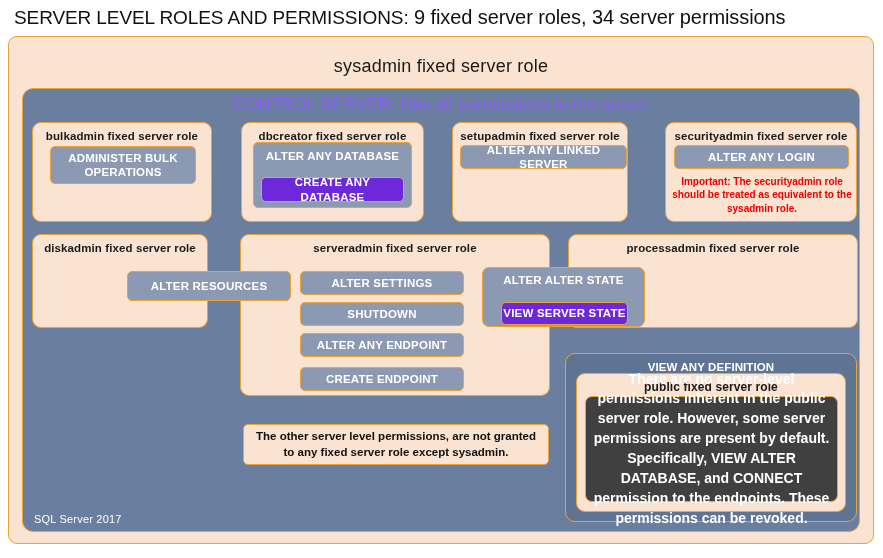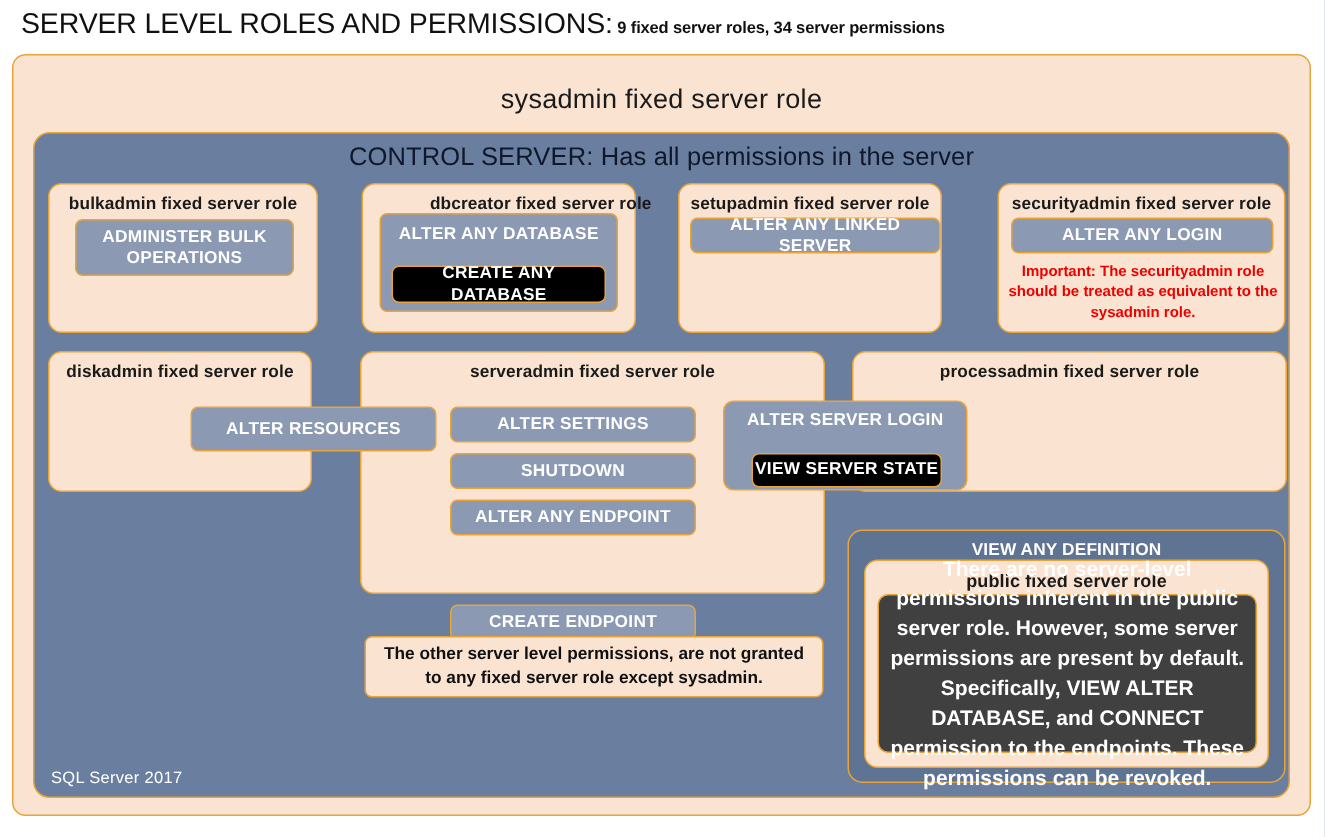--- a/index.html
+++ b/index.html
@@ -29,22 +29,22 @@
     height: 26px;
     white-space: nowrap;
     color: #101010;
   }
   .title-main {
     font-size: 19px;
     font-weight: 400;
     letter-spacing: -0.1px;
   }
   .title-sub {
-    font-size: 11px;
-    font-weight: 700;
+    font-size: 20px;
+    font-weight: 400;
     letter-spacing: -0.1px;
   }
 
   
   .box {
     position: absolute;
     box-sizing: border-box;
     border-radius: 9px;
     border: 1.4px solid #e8a43a;
   }
@@ -67,41 +67,41 @@
     font-size: 11.5px;
     font-weight: bold;
     letter-spacing: 0.2px;
     display: flex;
     align-items: center;
     justify-content: center;
     text-align: center;
     line-height: 1.22;
   }
   .chip-dark {
-    background: #000000;
+    background: #6d28d9;
     text-align: center;
   }
 
   
   .role-title {
     position: absolute;
     width: 100%;
     left: 0;
     text-align: center;
     color: #1a1a1a;
     font-size: 11.5px;
     font-weight: bold;
     letter-spacing: 0.1px;
   }
   .banner-label {
     position: absolute;
     width: 100%;
     left: 0;
     text-align: center;
-    color: #0f172a;
+    color: #8b5cf6;
     font-size: 17px;
     font-weight: 400;
     letter-spacing: 0.1px;
   }
   .sysadmin-label {
     position: absolute;
     width: 100%;
     left: 0;
     text-align: center;
     color: #1a1a1a;
@@ -174,21 +174,21 @@
   <div class="box slate" style="left:22px; top:88px; width:838px; height:444px; border-radius:11px;">
   </div>
   <div class="banner-label" style="left:22px; top:95px; width:838px;">CONTROL SERVER: Has all permissions in the server</div>
 
   <div class="box peach" style="left:32px; top:122px; width:180px; height:100px;">
     <div class="role-title" style="top:7px;">bulkadmin fixed server role</div>
   </div>
   <div class="chip" style="left:50px; top:146px; width:146px; height:38px;">ADMINISTER  BULK OPERATIONS</div>
 
   <div class="box peach" style="left:241px; top:122px; width:183px; height:100px;">
-    <div class="role-title" style="top:7px;margin-left:28px;">dbcreator fixed server role</div>
+    <div class="role-title" style="top:7px;">dbcreator fixed server role</div>
   </div>
   <div class="chip" style="left:253px; top:142px; width:159px; height:66px; display:block; padding-top:6px;">
     <div style="text-align:center;">ALTER ANY DATABASE</div>
   </div>
   <div class="chip chip-dark" style="left:261px; top:177px; width:143px; height:25px;">CREATE  ANY DATABASE</div>
 
   <div class="box peach" style="left:452px; top:122px; width:176px; height:100px;">
     <div class="role-title" style="top:7px;">setupadmin fixed server role</div>
   </div>
   <div class="chip" style="left:460px; top:145px; width:167px; height:24px;">ALTER ANY LINKED SERVER</div>
@@ -205,28 +205,28 @@
 
   <div class="box peach" style="left:240px; top:234px; width:310px; height:162px;">
     <div class="role-title" style="top:7px;">serveradmin fixed server role</div>
   </div>
 
   <div class="chip" style="left:127px; top:271px; width:164px; height:30px;">ALTER RESOURCES</div>
 
   <div class="chip" style="left:300px; top:271px; width:164px; height:24px;">ALTER SETTINGS</div>
   <div class="chip" style="left:300px; top:333px; width:164px; height:24px;">ALTER ANY ENDPOINT</div>
   <div class="chip" style="left:300px; top:302px; width:164px; height:24px;">SHUTDOWN</div>
-  <div class="chip" style="left:300px; top:367px; width:164px; height:24px;margin-top:36px;">CREATE  ENDPOINT</div>
+  <div class="chip" style="left:300px; top:367px; width:164px; height:24px;">CREATE  ENDPOINT</div>
 
   <div class="box peach" style="left:568px; top:234px; width:290px; height:94px;">
     <div class="role-title" style="top:7px;">processadmin fixed server role</div>
   </div>
 
   <div class="chip" style="left:482px; top:267px; width:163px; height:60px; display:block; padding-top:5px; border-radius:7px;">
-    <div style="text-align:center;">ALTER SERVER LOGIN</div>
+    <div style="text-align:center;">ALTER ALTER STATE</div>
   </div>
   <div class="chip chip-dark" style="left:501px; top:302px; width:127px; height:23px;">VIEW SERVER STATE</div>
 
   <div class="box slate-dark" style="left:565px; top:353px; width:292px; height:169px; border-radius:10px;">
     <div class="role-title" style="top:7px; color:#ffffff; font-size:11.5px;">VIEW ANY DEFINITION</div>
   </div>
 
   <div class="box peach" style="left:576px; top:373px; width:270px; height:139px;">
     <div class="role-title" style="top:6px; font-size:12px;">public fixed server role</div>
   </div>

